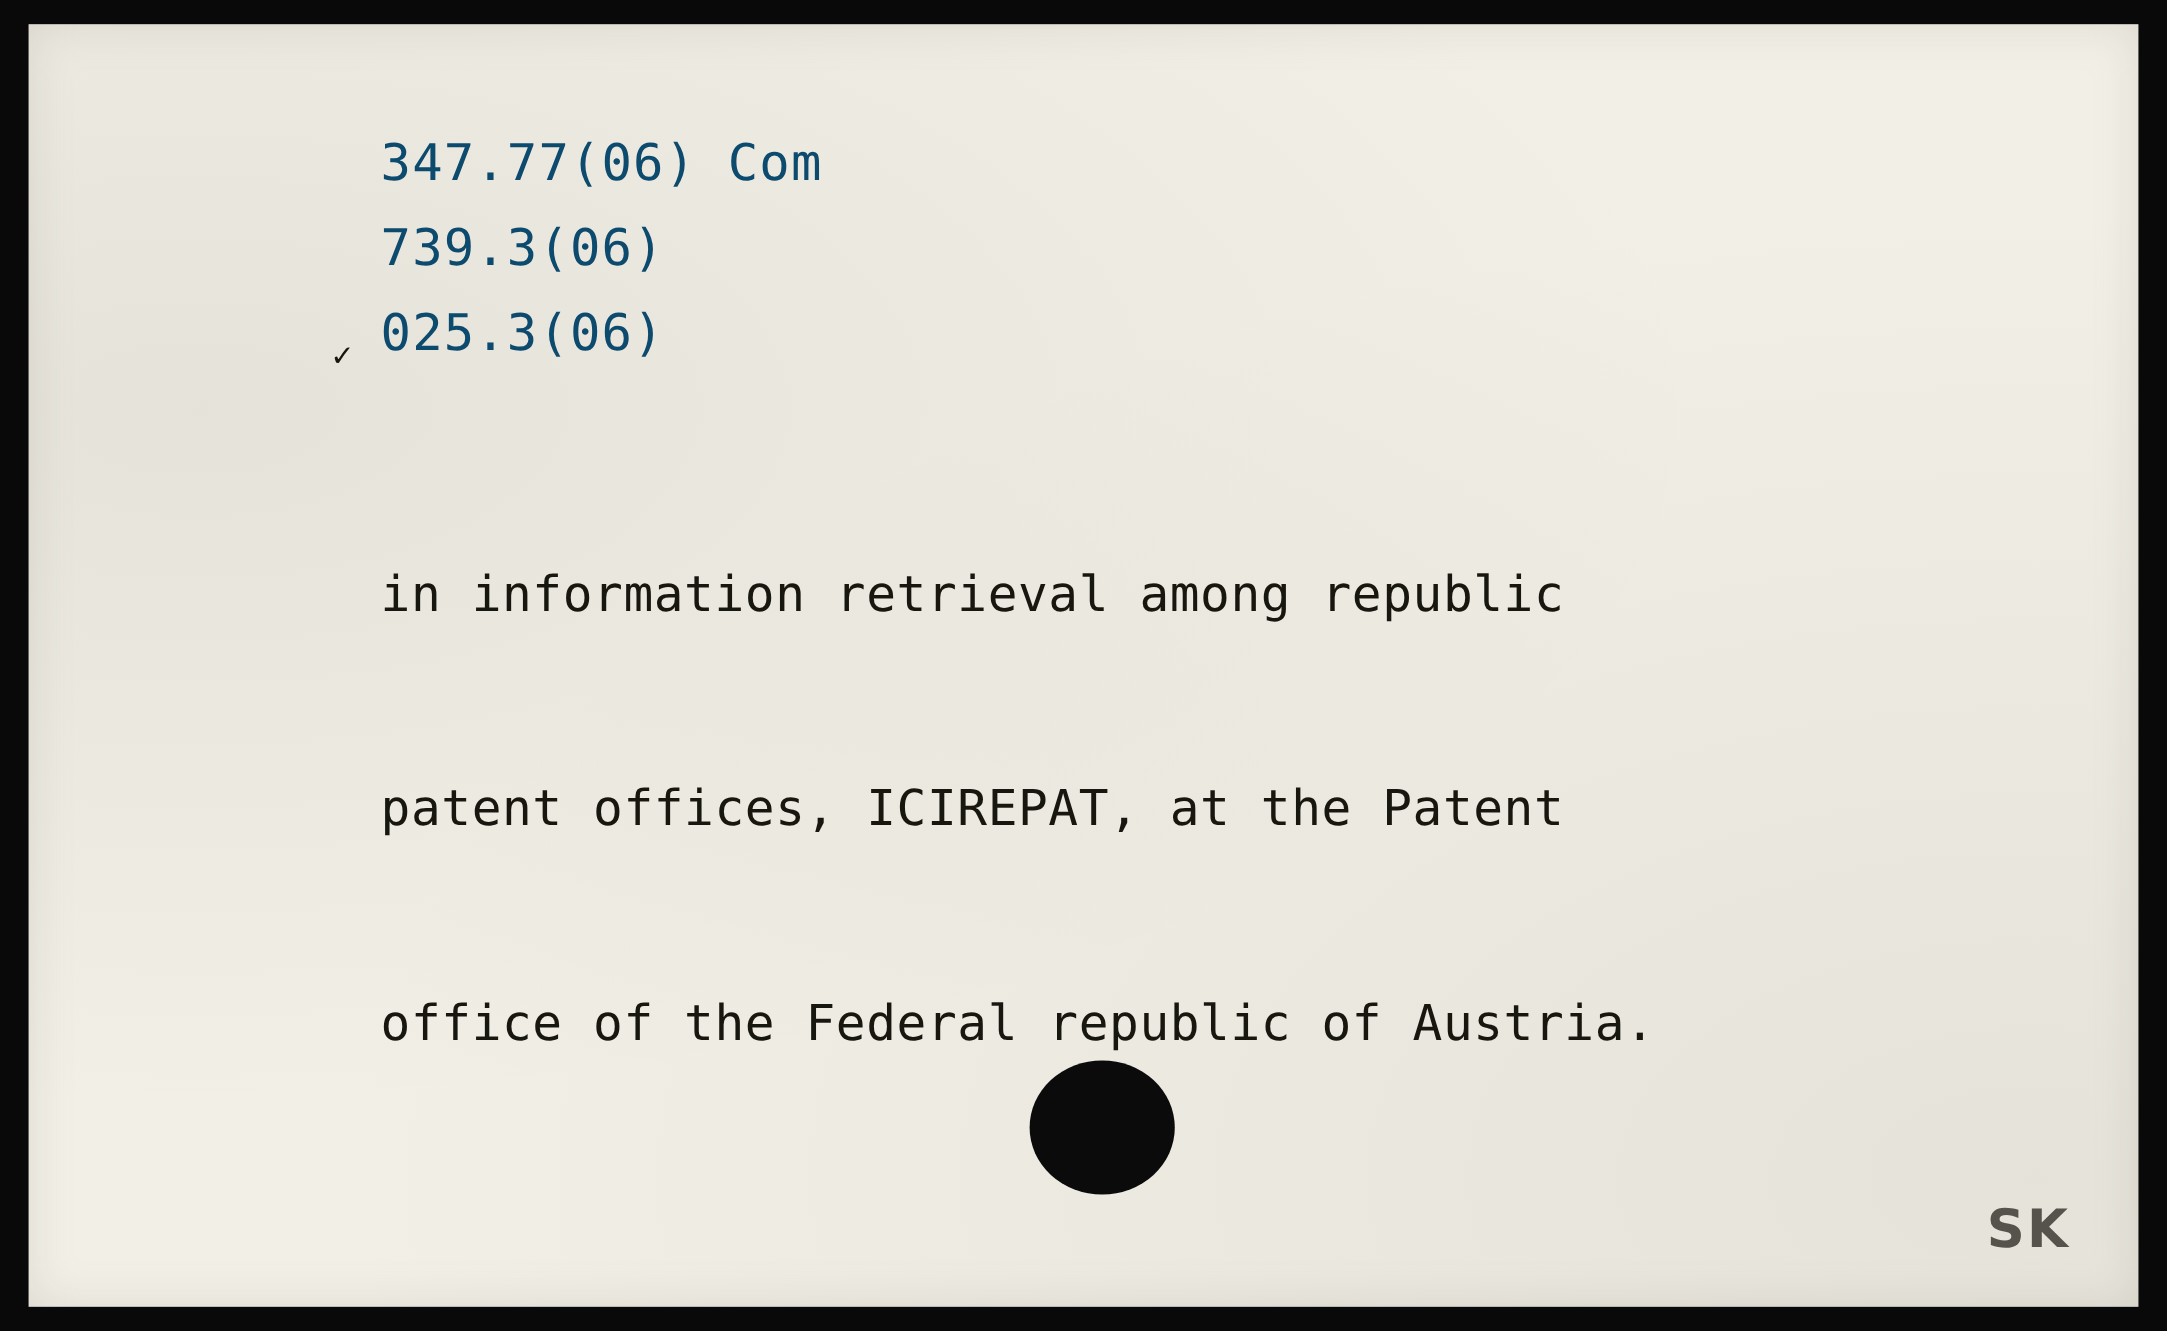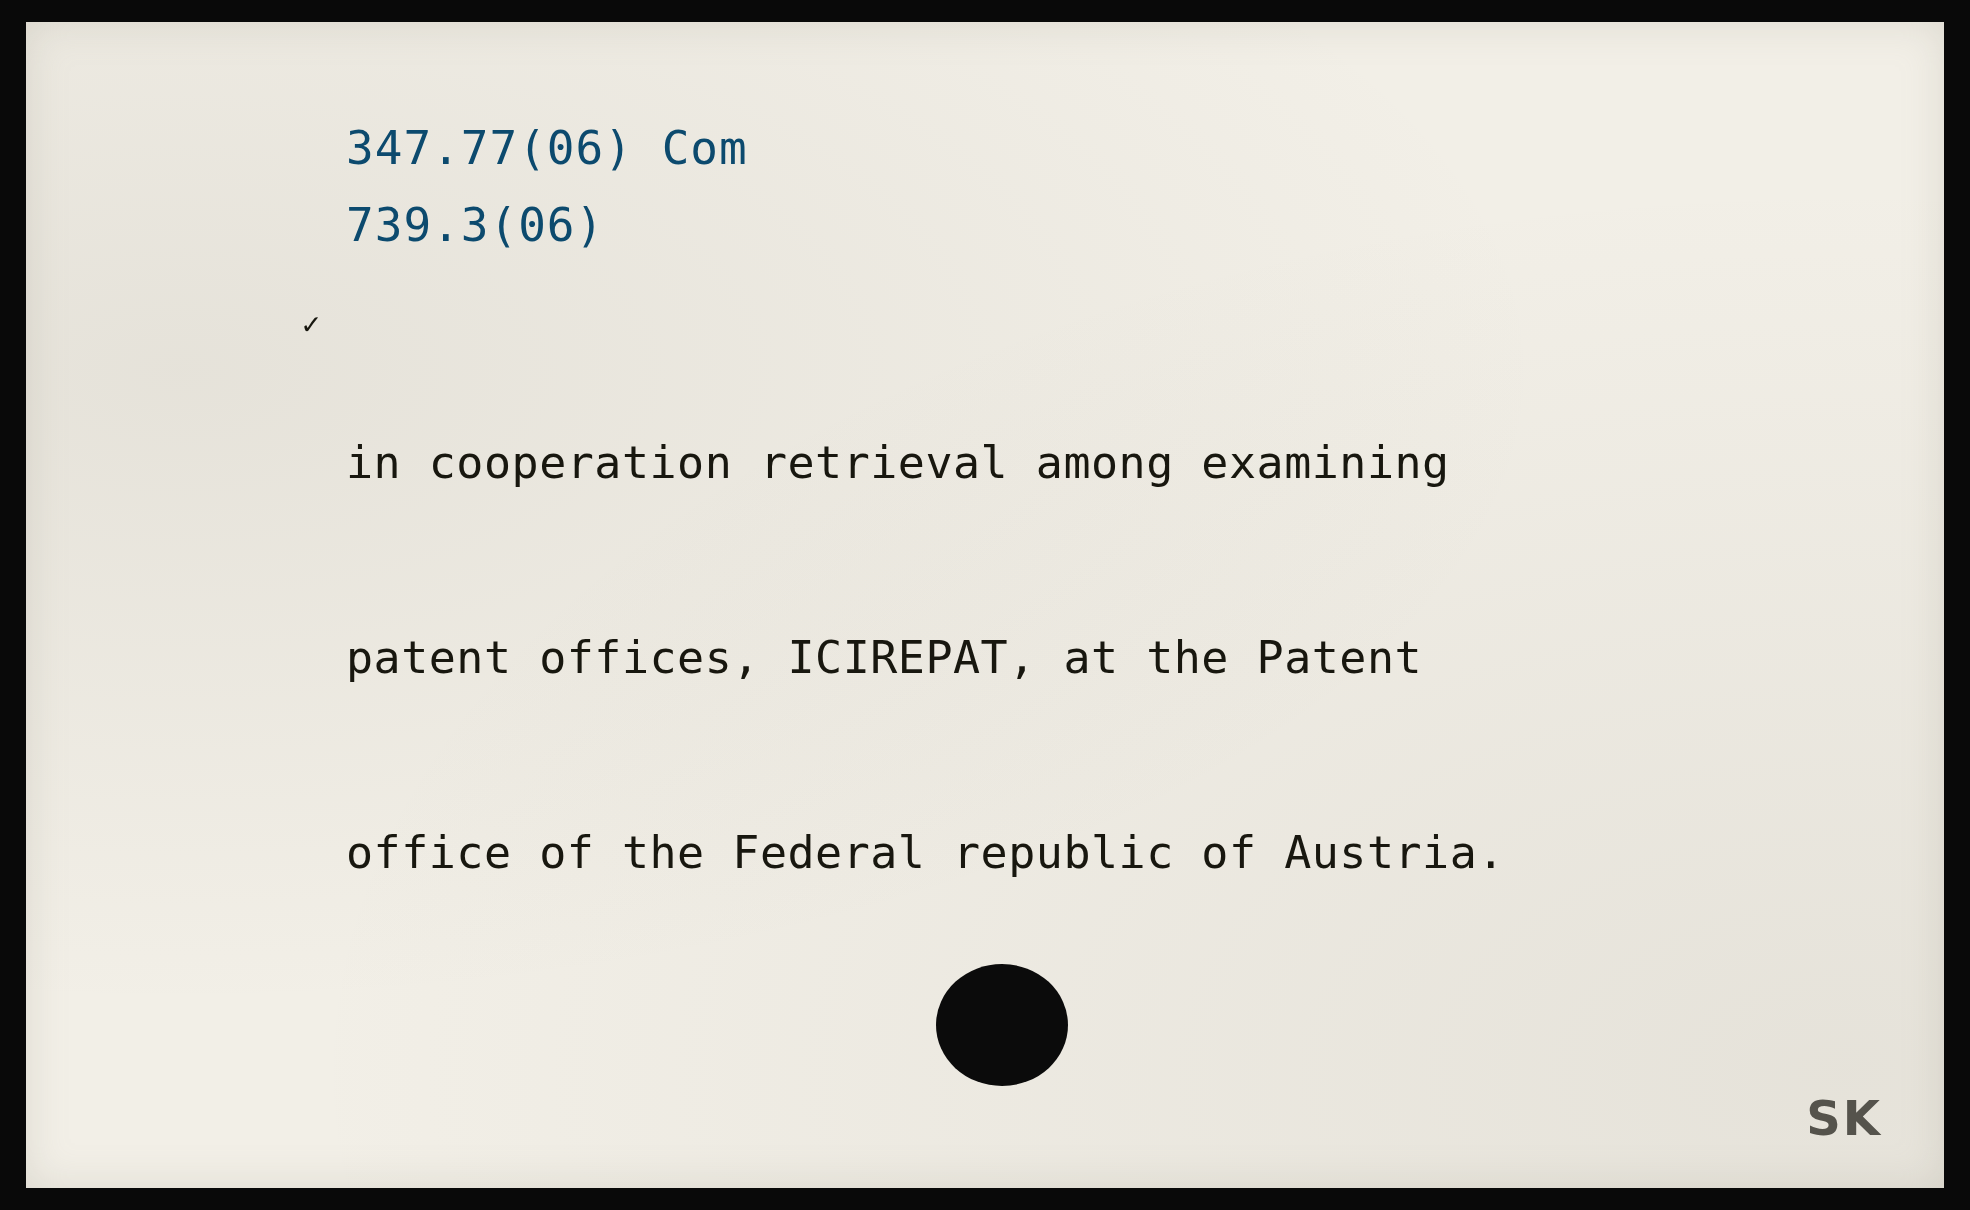--- a/index.html
+++ b/index.html
@@ -99,24 +99,25 @@
 
 <div class="card-frame">
   <div class="card">
 
     <div class="content">
 
       <div class="class-block">
         <span class="check-mark">✓</span>
         <div class="classline"><span class="first">347.77(06) Com</span></div>
         <div class="classline">739.3(06)</div>
+        <div class="classline">025.3(06)</div>
       </div>
 
       <div class="para body">
-        <div>in cooperation retrieval among examining</div>
+        <div>in information retrieval among republic</div>
         <div>patent offices, ICIREPAT, at the Patent</div>
         <div>office of the Federal republic of Austria.</div>
       </div>
 
     </div>
 
     <div class="punch-hole"></div>
     <div class="sk-mark">SK</div>
 
   </div>

